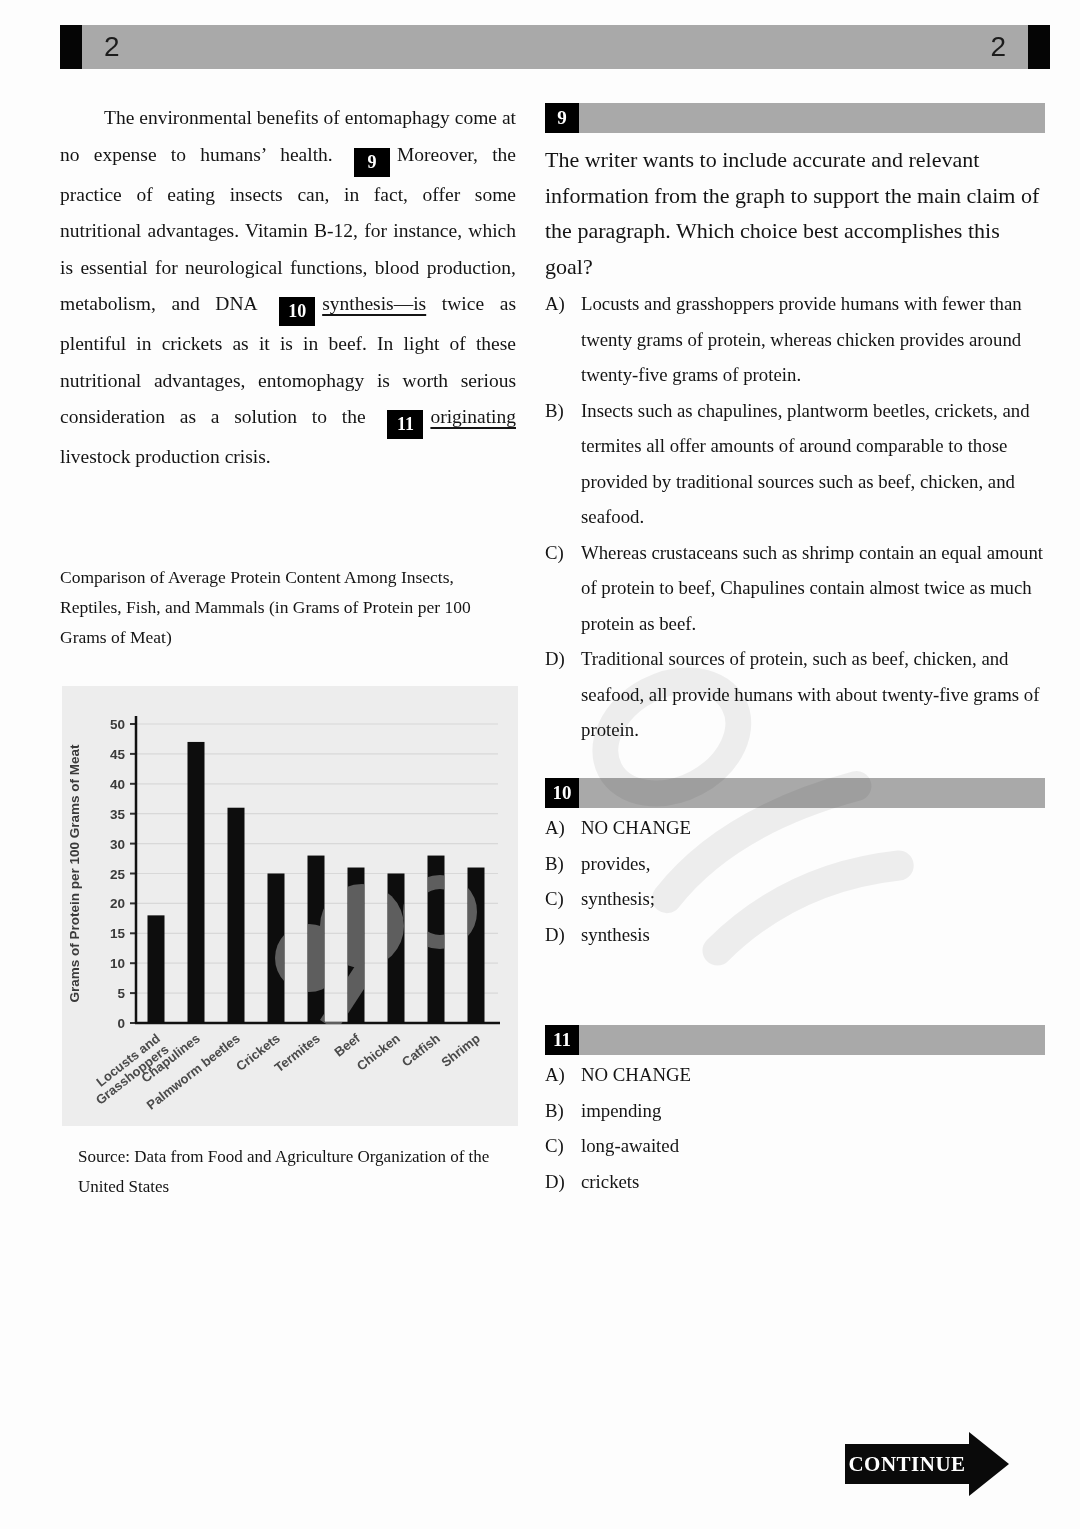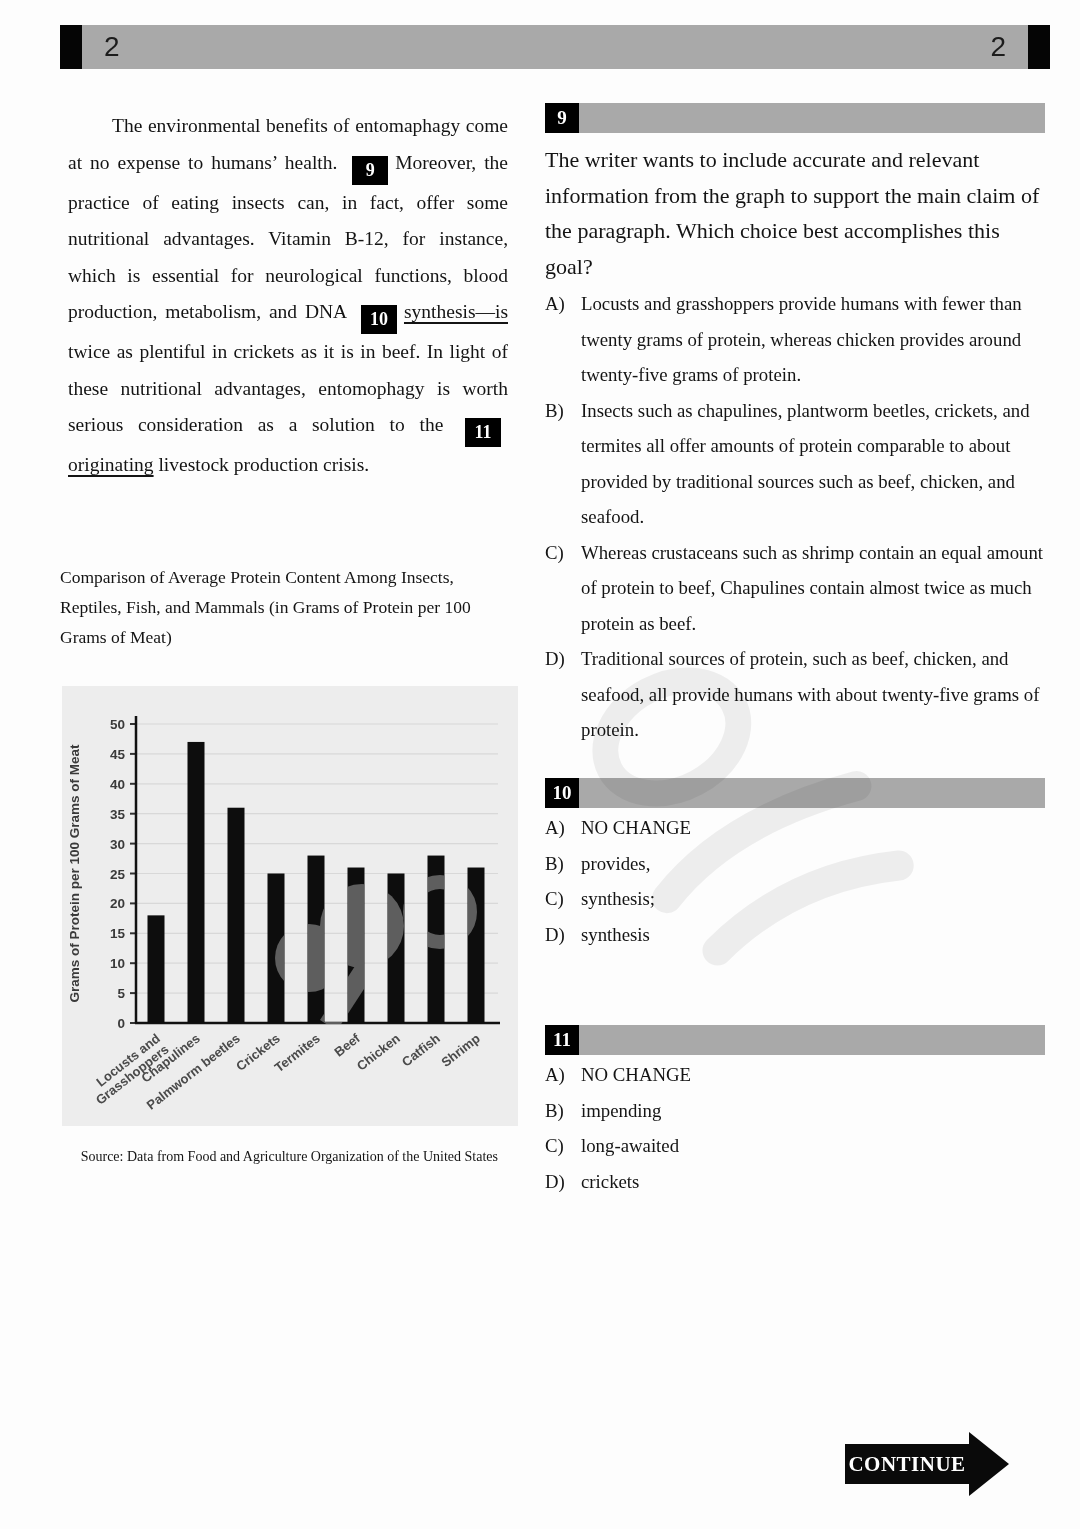--- a/index.html
+++ b/index.html
@@ -14,21 +14,21 @@
   .header-bar{flex:1;background:#a9a9a9;display:flex;align-items:center;justify-content:space-between;
     font-family:"Liberation Sans", sans-serif;font-size:28px;color:#1c1c1c;}
   .header-bar .num{padding:0 22px;line-height:44px;}
 
   
   .col-left{position:absolute;left:60px;top:100px;width:456px;}
   .col-right{position:absolute;left:545px;top:100px;width:500px;}
 
   
   .passage{
-    margin:8px;font-size:19.5px;line-height:36.5px;text-align:justify;
+    margin:0;font-size:19.5px;line-height:36.5px;text-align:justify;
     text-justify:inter-word;
   }
   .passage .indent{display:inline-block;width:44px;}
   .marker{
     display:inline-block;min-width:24px;padding:0 6px;height:29px;line-height:29px;
     background:#000;color:#fff;text-align:center;font-weight:bold;font-size:18px;
     vertical-align:-7px;margin:0 7px;
   }
   .uline{text-decoration:underline;text-decoration-thickness:1.5px;text-underline-offset:4px;}
 
@@ -38,22 +38,22 @@
     font-size:17.5px;line-height:30px;
   }
   .chart-panel{
     position:absolute;left:2px;top:586px;width:456px;height:440px;background:#ededed;
   }
   .chart-panel svg{display:block;}
   .ytick{font-family:"Liberation Sans", sans-serif;font-size:13.5px;font-weight:bold;fill:#3a3a3a;}
   .xtick{font-family:"Liberation Sans", sans-serif;font-size:13px;font-weight:bold;fill:#4a4a4a;}
   .ylabel{font-family:"Liberation Sans", sans-serif;font-size:13.5px;font-weight:bold;fill:#3a3a3a;}
   .chart-source{
-    position:absolute;left:18px;top:1042px;width:420px;margin:0;text-align:right;
-    font-size:14px;line-height:30px;
+    position:absolute;left:18px;top:1042px;width:420px;margin:0;text-align:left;
+    font-size:17px;line-height:30px;
   }
 
   
   .question{position:absolute;left:0;width:500px;}
   .q-header{display:flex;height:30px;}
   .q-num{
     min-width:34px;background:#000;color:#fff;font-weight:bold;font-size:19px;
     display:flex;align-items:center;justify-content:center;flex:none;
   }
   .q-bar{flex:1;background:#a9a9a9;}
@@ -174,21 +174,21 @@
         <div class="q-bar"></div>
       </div>
       <p class="q-stem">The writer wants to include accurate and relevant information from the graph to support the main claim of the paragraph. Which choice best accomplishes this goal?</p>
       <div class="q-options">
           <div class="option">
             <span class="opt-letter">A)</span>
             <span class="opt-text">Locusts and grasshoppers provide humans with fewer than twenty grams of protein, whereas chicken provides around twenty-five grams of protein.</span>
           </div>
           <div class="option">
             <span class="opt-letter">B)</span>
-            <span class="opt-text">Insects such as chapulines, plantworm beetles, crickets, and termites all offer amounts of protein comparable to about provided by traditional sources such as beef, chicken, and seafood.</span>
+            <span class="opt-text">Insects such as chapulines, plantworm beetles, crickets, and termites all offer amounts of around comparable to those provided by traditional sources such as beef, chicken, and seafood.</span>
           </div>
           <div class="option">
             <span class="opt-letter">C)</span>
             <span class="opt-text">Whereas crustaceans such as shrimp contain an equal amount of protein to beef, Chapulines contain almost twice as much protein as beef.</span>
           </div>
           <div class="option">
             <span class="opt-letter">D)</span>
             <span class="opt-text">Traditional sources of protein, such as beef, chicken, and seafood, all provide humans with about twenty-five grams of protein.</span>
           </div>
         </div>

